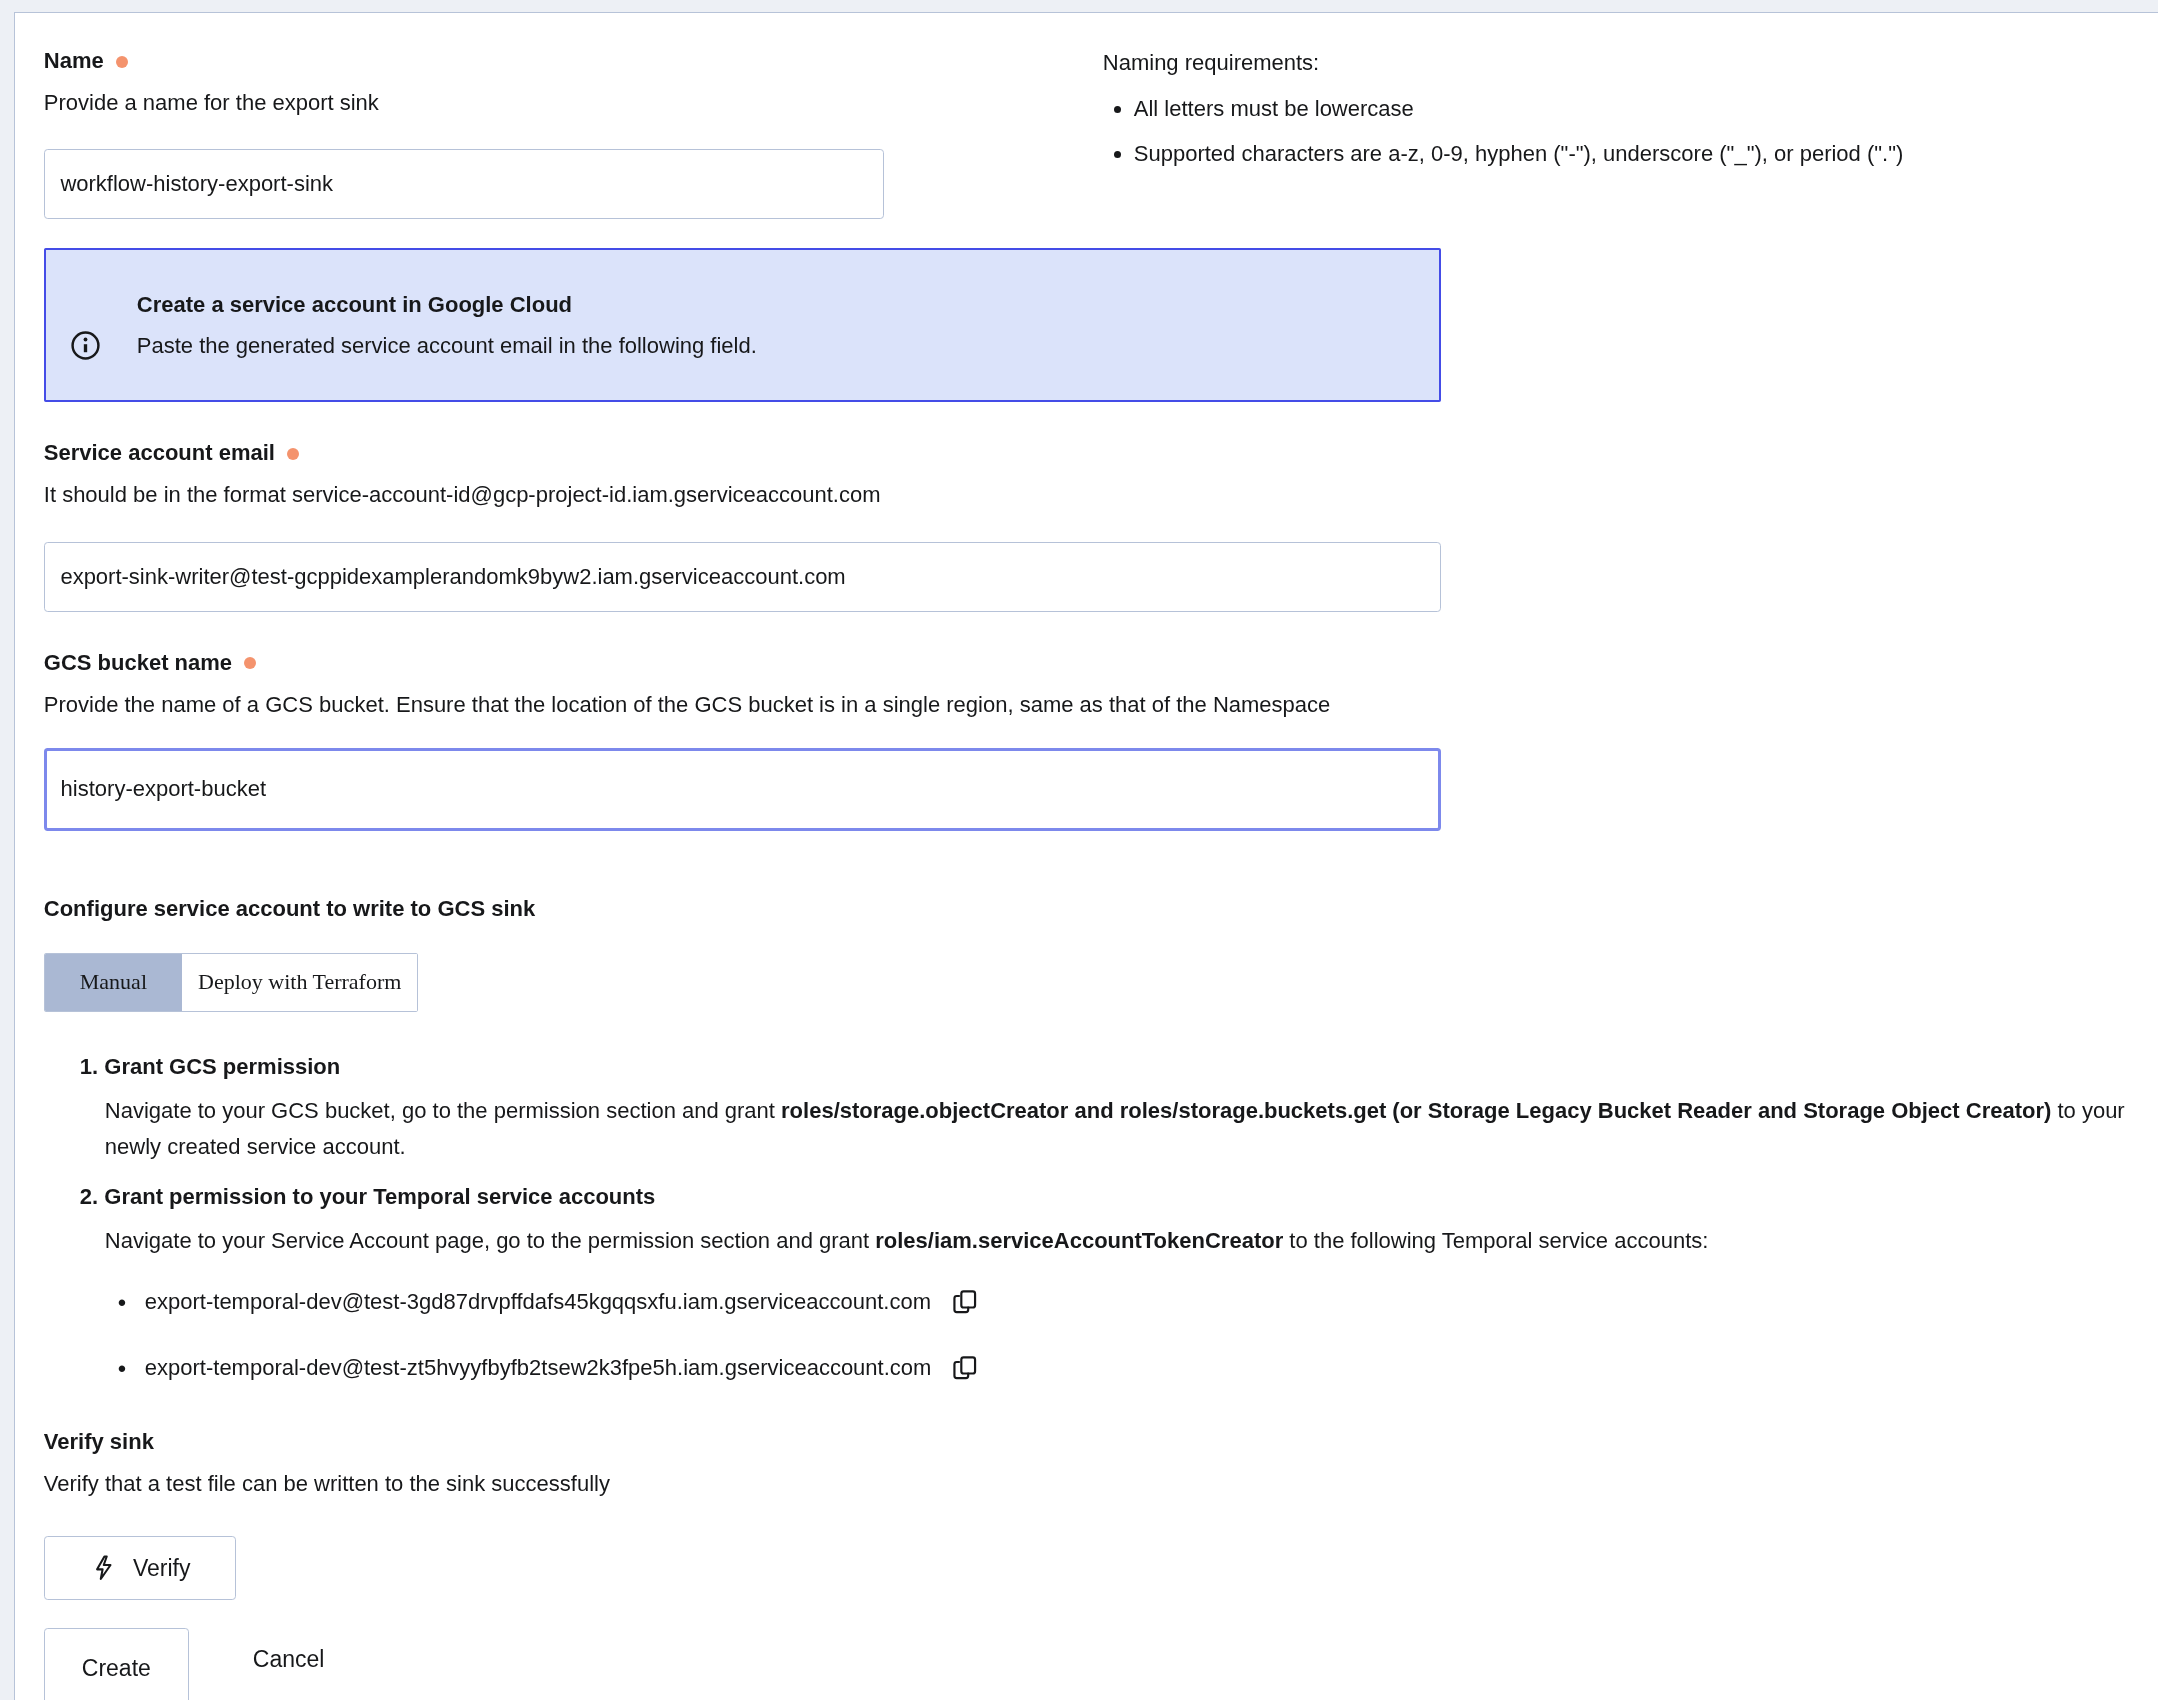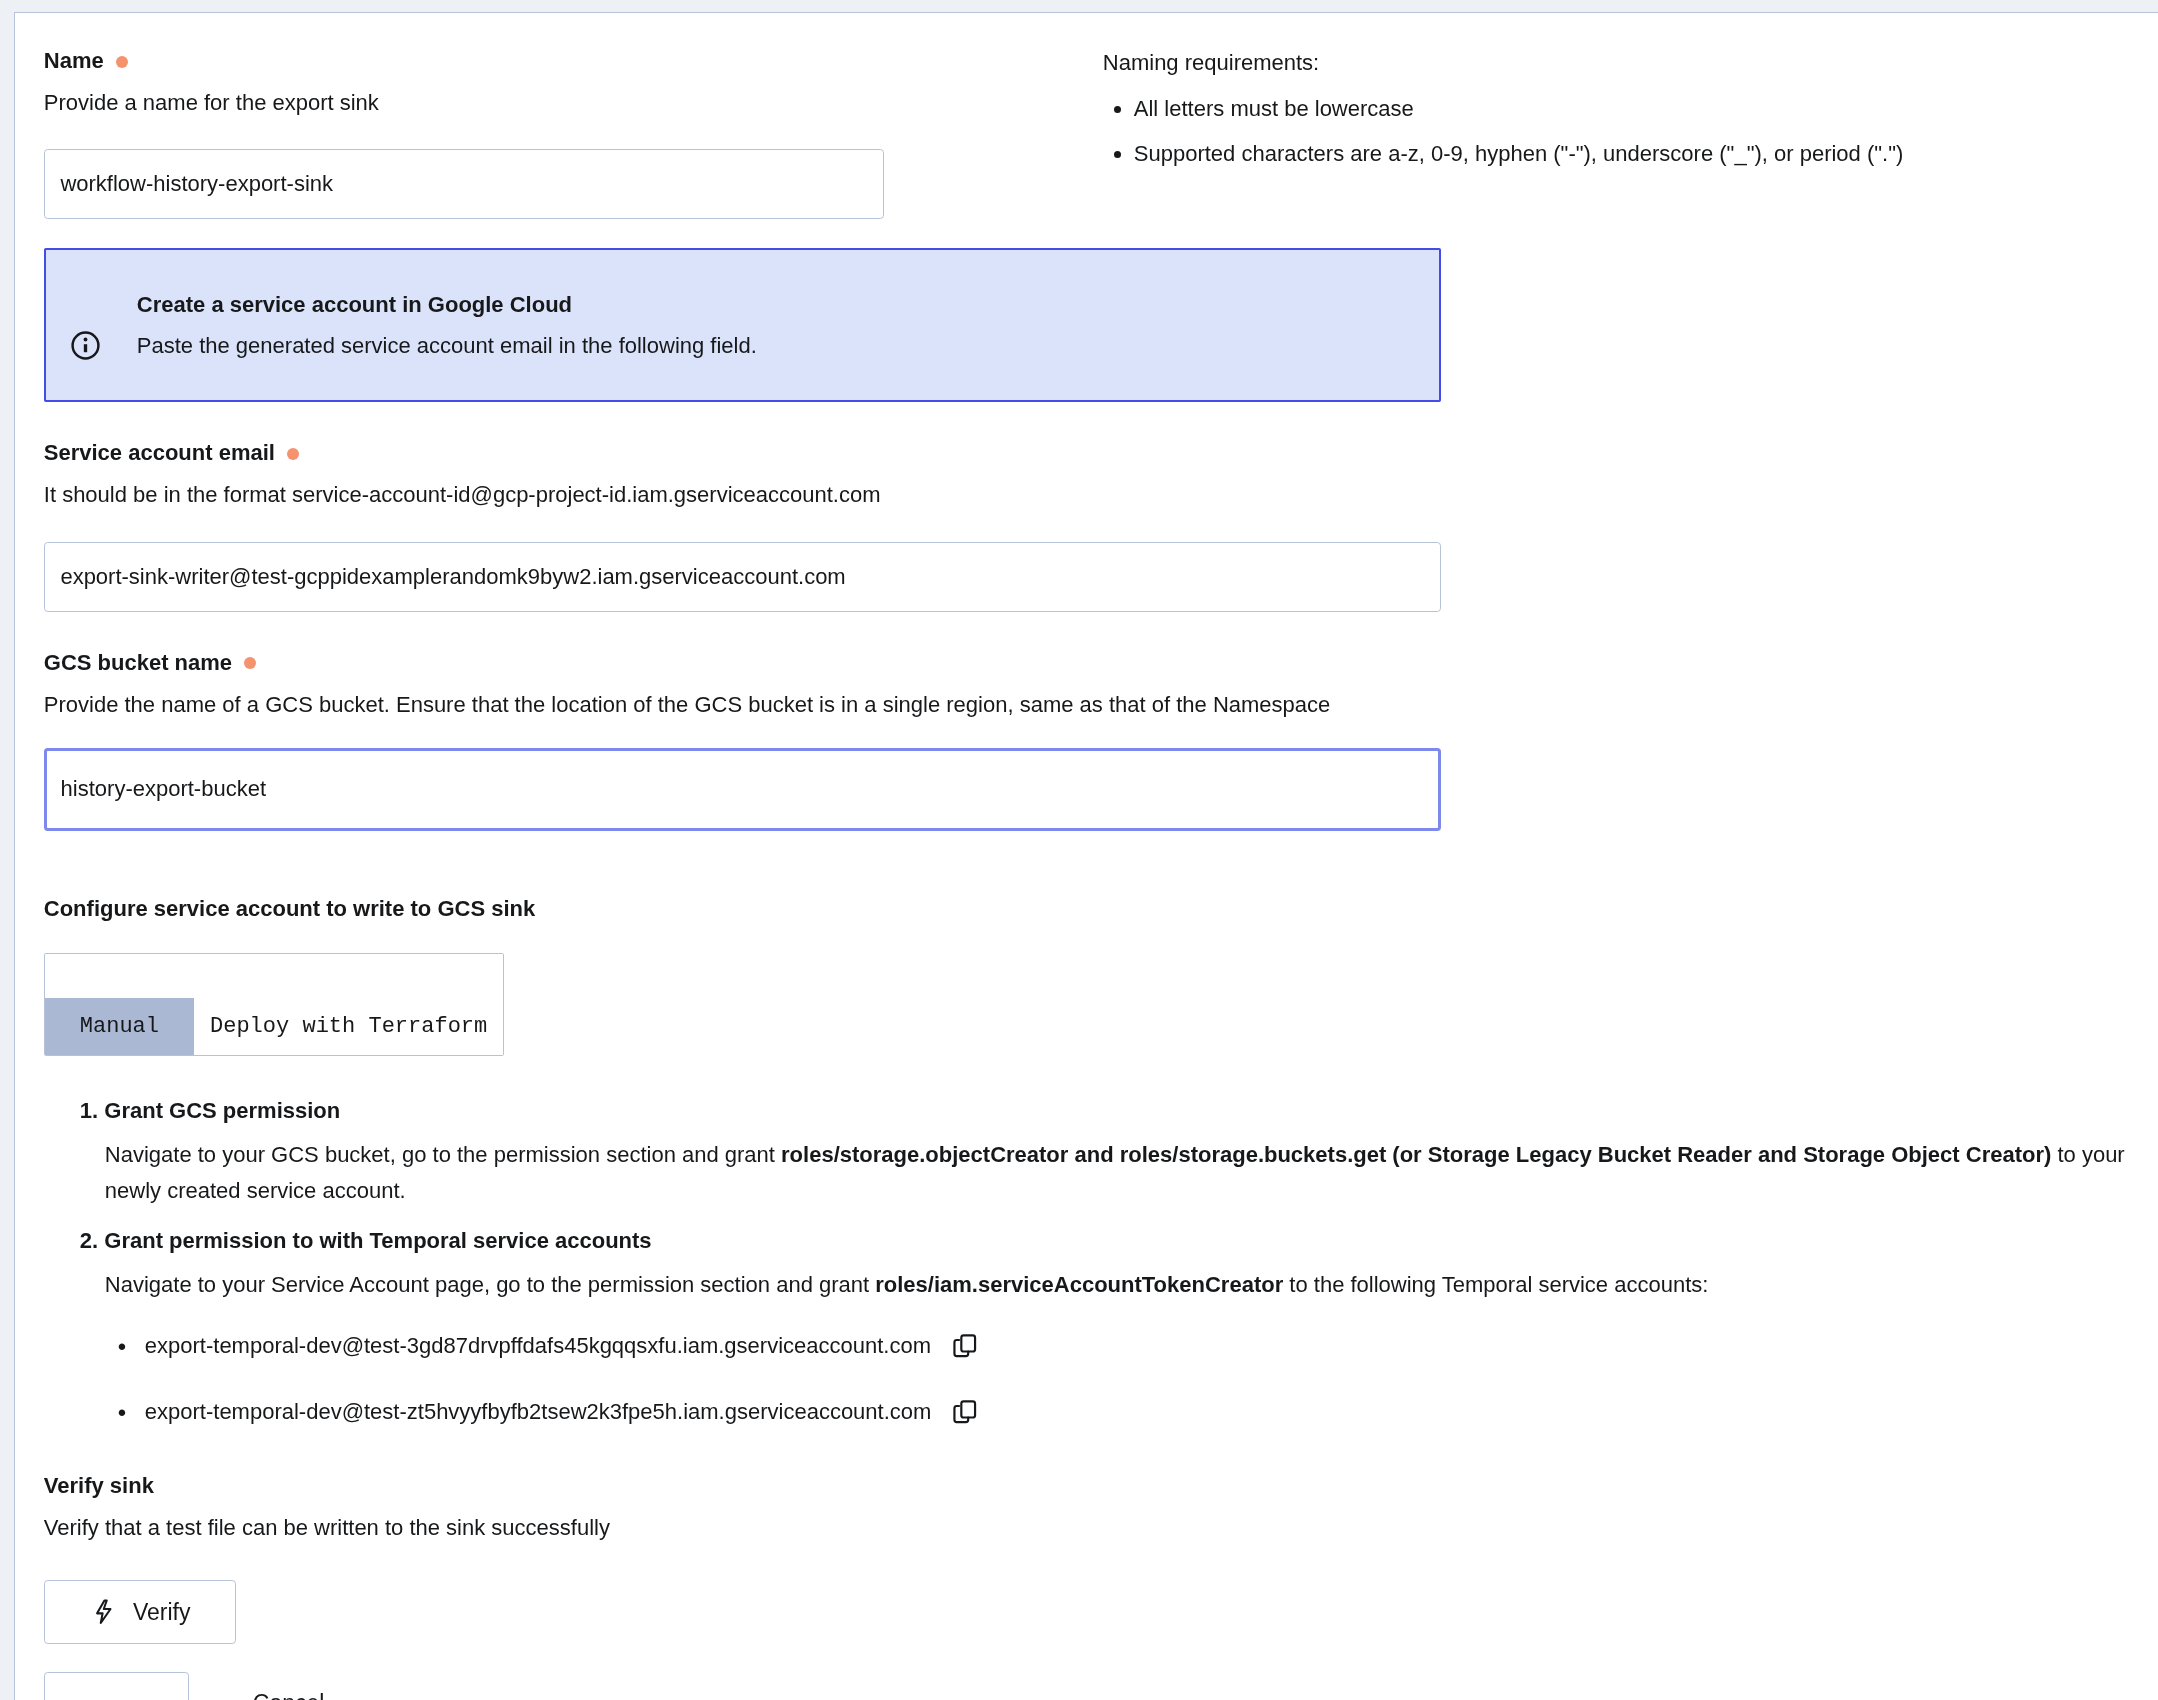--- a/index.html
+++ b/index.html
@@ -57,21 +57,21 @@
   .banner-icon svg{width:31px;height:31px;display:block;}
   .banner-title{font-weight:700;margin:0 0 9.2px;}
   .banner-body{margin:0;}
 
   .field-block{margin-top:35px;}
   .section-title{margin:62px 0 0;font-size:22px;font-weight:700;}
 
   .tabs{display:inline-flex;margin-top:29px;border:1.8px solid var(--input-border);border-radius:1.8px;overflow:hidden;}
   .tab{
     height:57px;padding:0 35px;background:#fff;border:none;cursor:pointer;
-    font-family:Liberation Mono, monospace;font-size:22px;color:var(--text);margin-top:44px;
+    font-family:Liberation Serif, serif;font-size:22px;color:var(--text);
   }
   .tab.active{background:var(--tab-active-bg);}
   .tab + .tab{padding:0 16px;}
 
   .steps{margin:39px 0 0 36px;}
   .step-header{font-weight:700;}
   .step-body{margin:11px 0 16.5px 25px;line-height:1.62;max-width:2020px;}
   .step-body strong{font-weight:700;}
 
   .sa-list{list-style:none;margin:27.5px 0 0 38px;padding:0;}
@@ -167,21 +167,21 @@
   </div>
 
   <div class="steps">
 
     <div class="step">
       <div class="step-header"><span>1.</span> <span>Grant GCS permission</span></div>
       <p class="step-body"><span>Navigate to your GCS bucket, go to the permission section and grant </span><strong>roles/storage.objectCreator and roles/storage.buckets.get (or Storage Legacy Bucket Reader and Storage Object Creator)</strong><span> to your newly created service account.</span></p>
     </div>
 
     <div class="step">
-      <div class="step-header"><span>2.</span> <span>Grant permission to with Temporal service accounts</span></div>
+      <div class="step-header"><span>2.</span> <span>Grant permission to your Temporal service accounts</span></div>
       <p class="step-body"><span>Navigate to your Service Account page, go to the permission section and grant </span><strong>roles/iam.serviceAccountTokenCreator</strong><span> to the following Temporal service accounts:</span></p>
 
       <ul class="sa-list">
         <li>
           <span>export-temporal-dev@test-3gd87drvpffdafs45kgqqsxfu.iam.gserviceaccount.com</span><button class="copy-btn">
             <svg viewBox="0 0 24 24" fill="none" stroke="currentColor" stroke-width="1.9" stroke-linejoin="round" stroke-linecap="round">
               <rect x="9" y="3" width="12" height="14" rx="2"></rect>
               <path d="M15 17v2a2 2 0 0 1-2 2H5a2 2 0 0 1-2-2V9a2 2 0 0 1 2-2h2"></path>
             </svg>
           </button>

